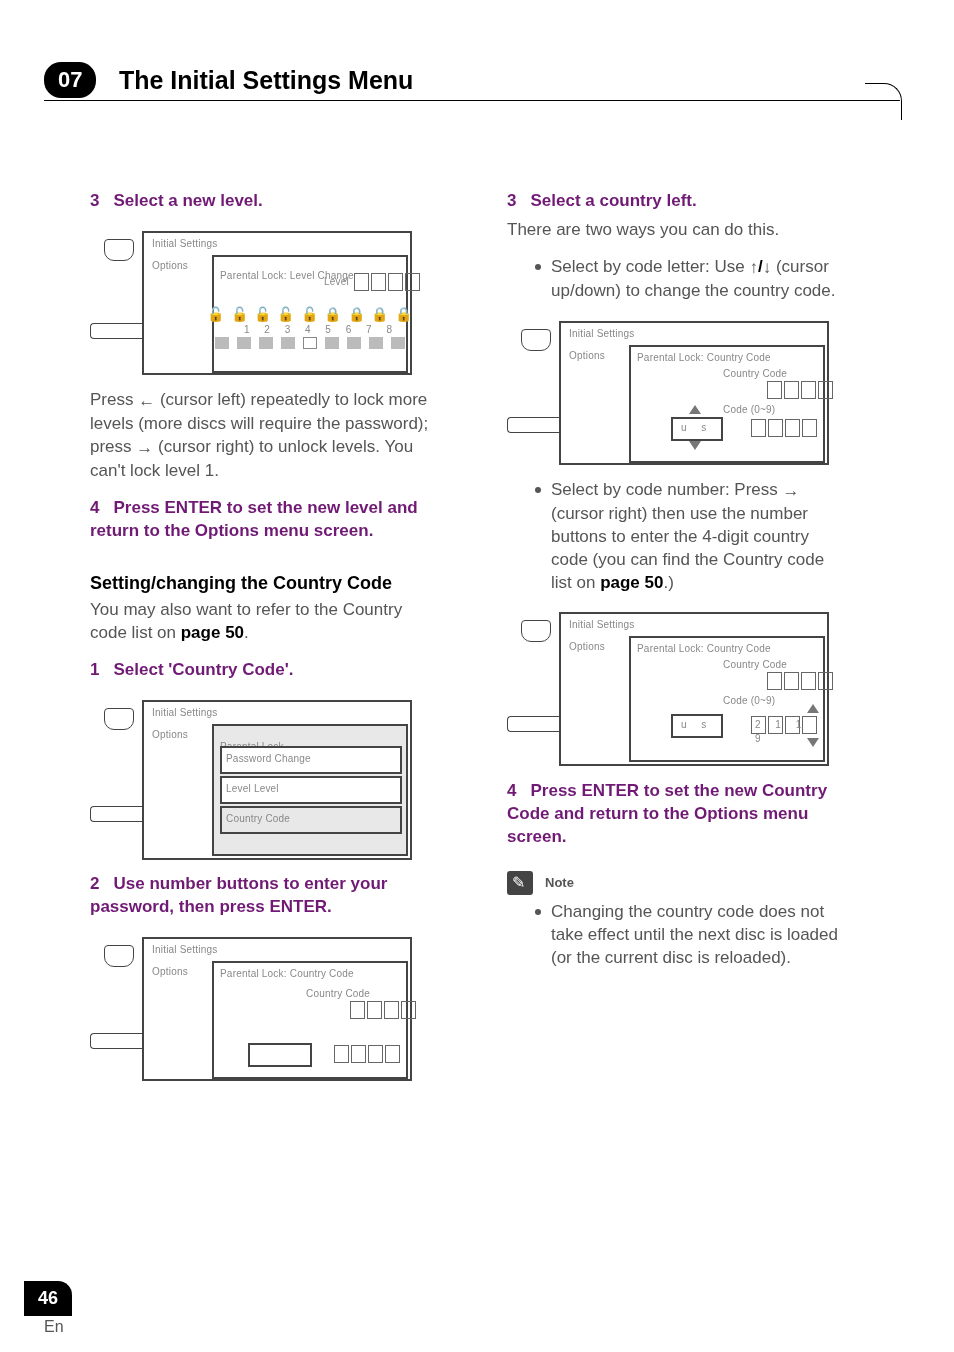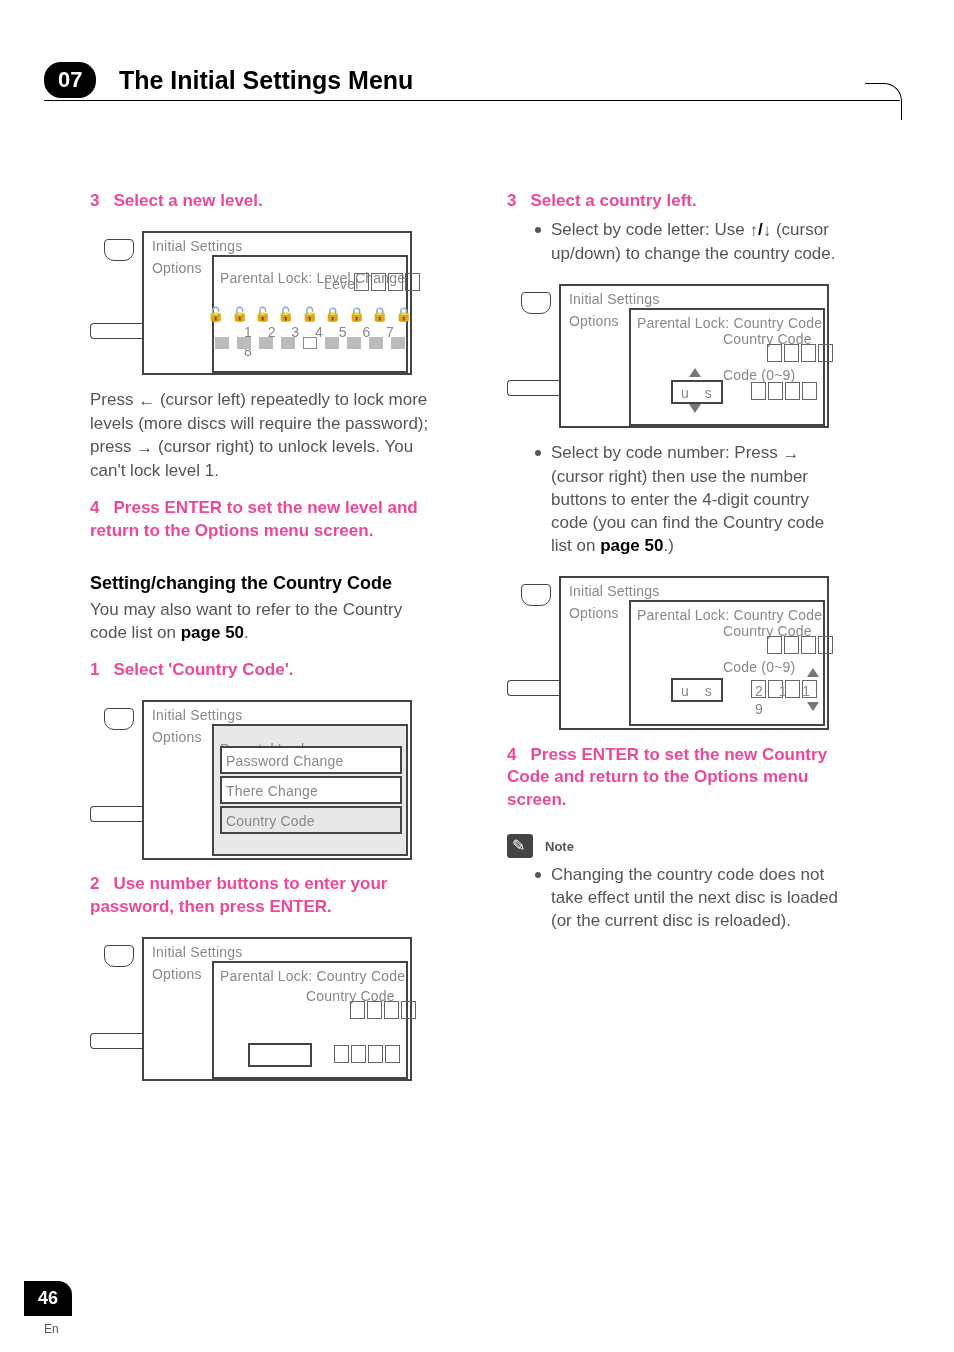--- a/index.html
+++ b/index.html
@@ -7,54 +7,54 @@
   
   .hd-wrap{position:absolute;left:44px;top:62px;right:44px;height:38px;}
   .chapter-pill{display:inline-block;background:#000;color:#fff;font-weight:700;font-size:22px;border-radius:17px;padding:5px 14px;vertical-align:middle;}
   .chapter-title{display:inline-block;font-weight:700;font-size:25px;margin-left:18px;vertical-align:middle;}
   .hd-rule{position:absolute;left:44px;right:44px;top:100px;border-top:1px solid #000;border-radius:50px;}
   .hd-rule::after{content:"";position:absolute;right:-2px;top:-18px;width:36px;height:36px;border:1px solid #000;border-left:none;border-bottom:none;border-top-right-radius:18px;}
   
   .cols{position:absolute;left:90px;right:90px;top:190px;bottom:90px;display:flex;gap:70px;}
   .col{flex:1 1 0;font-size:17px;line-height:1.35;color:#555;}
   .col b,.col strong{color:#000;}
-  .step{margin:0 0 6px 0;color:#ec4899;}
+  .step{margin:0 0 6px 0;color:#701a75;}
   .step-num{font-weight:700;margin-right:14px;}
   .step-txt{font-weight:700;}
   .bodytext{margin:0 0 14px 0;}
   .bullet-row{display:flex;margin:4px 16px 10px 0;}
   .bullet-dot{width:6px;height:6px;border-radius:50%;background:#555;margin:8px 10px 0 28px;flex:none;}
   .bullet-txt{flex:1;}
   .h3{font-weight:700;color:#000;font-size:18px;margin:28px 0 4px 0;}
   
   .diagram{position:relative;width:320px;height:150px;margin:14px 0 12px 0;}
   .diagram .tag{position:absolute;width:28px;height:20px;border:1px solid #444;border-radius:4px 4px 10px 10px;}
   .diagram .stub{position:absolute;width:52px;height:14px;border:1px solid #444;border-right:none;border-top-left-radius:4px;border-bottom-left-radius:4px;}
   .diagram .box{position:absolute;border:2px solid #444;background:#fff;}
   .diagram .grey{background:#e8e8e8;}
   .diagram .mini{position:absolute;display:flex;gap:2px;}
   .diagram .mini span{width:13px;height:16px;border:1px solid #666;}
-  .diagram .smalltxt{position:absolute;font-size:14px;color:#888;letter-spacing:0.2px;}
+  .diagram .smalltxt{position:absolute;font-size:10px;color:#888;letter-spacing:0.2px;}
   .arrow-up,.arrow-down{position:absolute;width:0;height:0;border-left:6px solid transparent;border-right:6px solid transparent;}
   .arrow-up{border-bottom:9px solid #777;}
   .arrow-down{border-top:9px solid #777;}
   
   .lockrow{position:absolute;left:0;right:0;display:flex;justify-content:center;gap:6px;}
   .lockrow span{font-size:14px;color:#555;}
   .dotrow{position:absolute;left:0;right:0;display:flex;justify-content:center;gap:8px;}
   .dotrow span{width:14px;height:12px;background:#bbb;}
   .dotrow span.hollow{background:#fff;border:1px solid #888;box-sizing:border-box;}
   
   .note-hd{display:flex;align-items:center;gap:12px;margin:22px 0 6px 0;}
   .note-icon{width:26px;height:24px;background:#444;border-radius:3px;position:relative;}
   .note-icon::before{content:"✎";color:#fff;position:absolute;left:5px;top:1px;font-size:16px;}
   .note-lbl{font-weight:700;font-size:13px;}
   
   .pgnum{position:absolute;left:24px;bottom:36px;background:#000;color:#fff;font-weight:700;font-size:18px;padding:7px 14px;border-top-right-radius:14px;}
-  .pglang{position:absolute;left:44px;bottom:16px;font-size:12px;color:#555;}
+  .pglang{position:absolute;left:44px;bottom:16px;font-size:16px;color:#555;}
   
   .arr{display:inline-block;vertical-align:-1px;}
 </style>
 </head>
 <body>
 
 <div class="page">
 
   <div class="hd-wrap">
     <span class="chapter-pill">07</span>
@@ -136,21 +136,21 @@
       <div class="diagram" style="height:165px;">
         <div class="tag" style="left:14px;top:12px;"></div>
         <div class="stub" style="left:0;top:110px;"></div>
         <div class="box" style="left:52px;top:4px;width:266px;height:156px;">
           <span class="smalltxt" style="left:8px;top:4px;">Initial Settings</span>
           <div class="box grey" style="left:68px;top:22px;width:192px;height:128px;">
             <span class="smalltxt" style="left:6px;top:14px;text-align:right;">Parental Lock</span>
             <div class="box" style="left:6px;top:20px;width:178px;height:24px;background:#fff;"></div>
             <span class="smalltxt" style="left:12px;top:26px;">Password Change</span>
             <div class="box" style="left:6px;top:50px;width:178px;height:24px;background:#fff;"></div>
-            <span class="smalltxt" style="left:12px;top:56px;">There Change</span>
+            <span class="smalltxt" style="left:12px;top:56px;">Level Level</span>
             <div class="box grey" style="left:6px;top:80px;width:178px;height:24px;"></div>
             <span class="smalltxt" style="left:12px;top:86px;">Country Code</span>
           </div>
           <span class="smalltxt" style="left:8px;top:26px;">Options</span>
         </div>
       </div>
 
       <p class="step">
         <span class="step-num">2</span><span class="step-txt">Use number buttons to enter your password, then press ENTER.</span>
       </p>
@@ -181,20 +181,21 @@
         </div>
       </div>
 
     </div>
 
     <div class="col">
 
       <p class="step">
         <span class="step-num">3</span><span class="step-txt">Select a country left.</span>
       </p>
+      <p class="bodytext">There are two ways you can do this.</p>
 
       <div class="bullet-row">
         <span class="bullet-dot"></span>
         <span class="bullet-txt">
           <span>Select by code letter: Use </span>
           <span class="arr">↑</span><strong>/</strong><span class="arr">↓</span>
           <span> (cursor up/down) to change the country code.</span>
         </span>
       </div>
 

